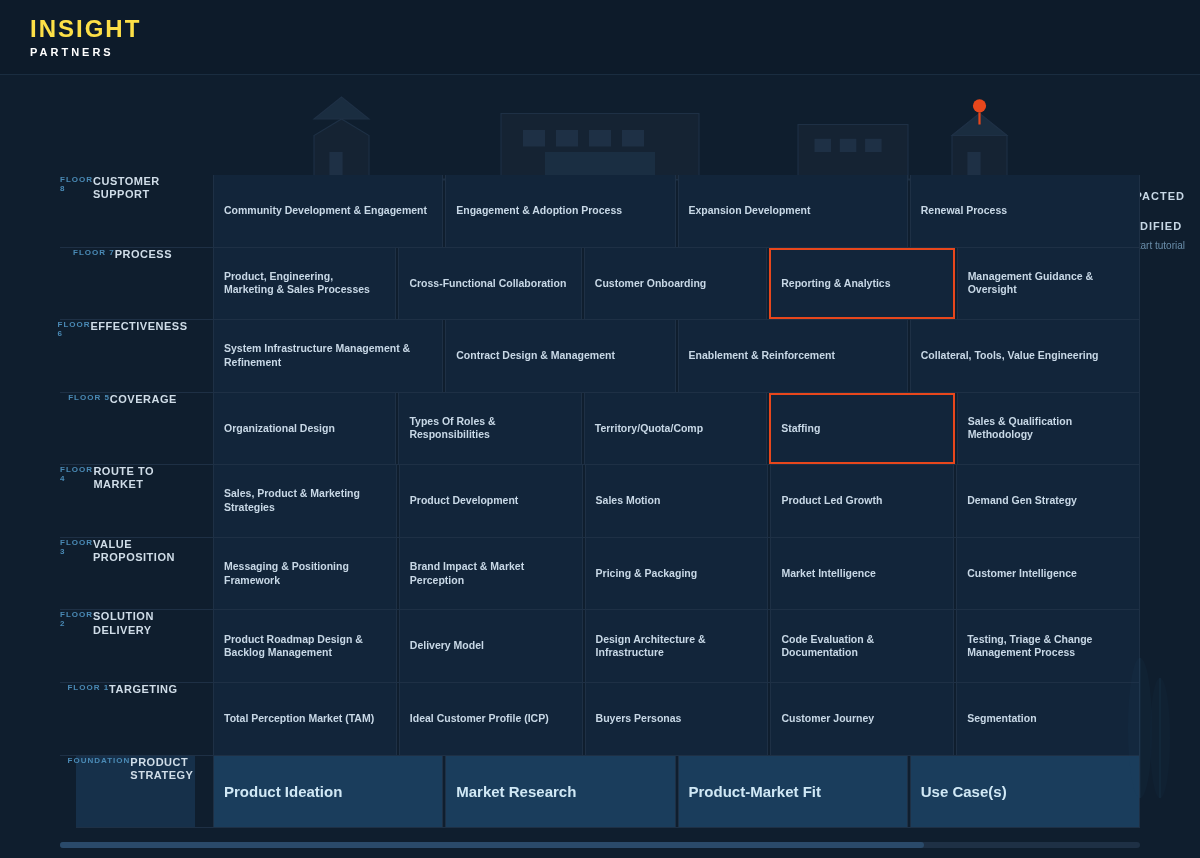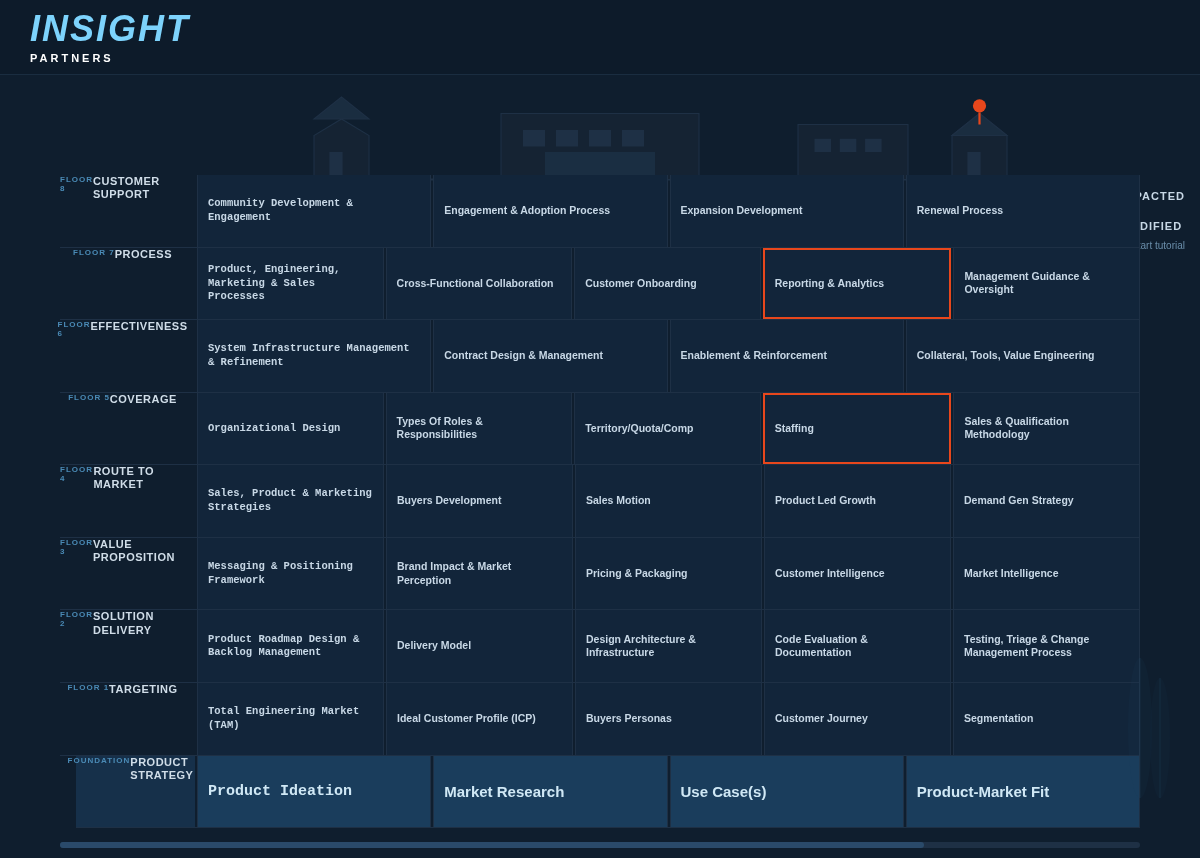--- a/index.html
+++ b/index.html
@@ -16,25 +16,24 @@
     
     .header {
       background-color: #0d1b2a;
       padding: 18px 30px;
       display: flex;
       align-items: center;
       height: 75px;
       border-bottom: 1px solid #1a2d40;
     }
     .logo-insight {
-      color: #7dd3fc;
-      font-size: 36px;
+      color: #fde047;
+      font-size: 24px;
       font-weight: 900;
       letter-spacing: 2px;
-      font-style: italic;
       line-height: 1;
     }
     .logo-partners {
       color: #fff;
       font-size: 11px;
       font-weight: 600;
       letter-spacing: 3px;
       margin-top: 5px;
     }
 
@@ -128,21 +127,21 @@
       display: flex;
       align-items: center;
       font-size: 10.5px;
       color: #c8d8e6;
       font-weight: 600;
       line-height: 1.3;
       background-color: #12253a;
       margin: 0 1px;
       position: relative;
     }
-    .grid-cell:first-child { margin-left: 2px; font-family: Liberation Mono, monospace; }
+    .grid-cell:first-child { margin-left: 18px; }
     .grid-cell:last-child { margin-right: 0; }
 
     .grid-cell.highlighted-orange {
       border: 2px solid #e8471c;
     }
     .grid-cell.foundation-cell {
       background-color: #1a3d5c;
       color: #d0e8f5;
       font-size: 15px;
     }
@@ -340,51 +339,51 @@
         </div>
         <div class="grid-row">
           <div class="grid-cell">Organizational Design</div>
           <div class="grid-cell">Types Of Roles &amp; Responsibilities</div>
           <div class="grid-cell">Territory/Quota/Comp</div>
           <div class="grid-cell highlighted-orange">Staffing</div>
           <div class="grid-cell">Sales &amp; Qualification Methodology</div>
         </div>
         <div class="grid-row">
           <div class="grid-cell">Sales, Product &amp; Marketing Strategies</div>
-          <div class="grid-cell">Buyers Development</div>
+          <div class="grid-cell">Product Development</div>
           <div class="grid-cell">Sales Motion</div>
           <div class="grid-cell">Product Led Growth</div>
           <div class="grid-cell">Demand Gen Strategy</div>
         </div>
         <div class="grid-row">
           <div class="grid-cell">Messaging &amp; Positioning Framework</div>
           <div class="grid-cell">Brand Impact &amp; Market Perception</div>
           <div class="grid-cell">Pricing &amp; Packaging</div>
+          <div class="grid-cell">Market Intelligence</div>
           <div class="grid-cell">Customer Intelligence</div>
-          <div class="grid-cell">Market Intelligence</div>
         </div>
         <div class="grid-row">
           <div class="grid-cell">Product Roadmap Design &amp; Backlog Management</div>
           <div class="grid-cell">Delivery Model</div>
           <div class="grid-cell">Design Architecture &amp; Infrastructure</div>
           <div class="grid-cell">Code Evaluation &amp; Documentation</div>
           <div class="grid-cell">Testing, Triage &amp; Change Management Process</div>
         </div>
         <div class="grid-row">
-          <div class="grid-cell">Total Engineering Market (TAM)</div>
+          <div class="grid-cell">Total Perception Market (TAM)</div>
           <div class="grid-cell">Ideal Customer Profile (ICP)</div>
           <div class="grid-cell">Buyers Personas</div>
           <div class="grid-cell">Customer Journey</div>
           <div class="grid-cell">Segmentation</div>
         </div>
         <div class="grid-row">
           <div class="grid-cell foundation-cell">Product Ideation</div>
           <div class="grid-cell foundation-cell">Market Research</div>
+          <div class="grid-cell foundation-cell">Product-Market Fit</div>
           <div class="grid-cell foundation-cell">Use Case(s)</div>
-          <div class="grid-cell foundation-cell">Product-Market Fit</div>
         </div>
       </div>
   </div>
 
   <div class="feathers">
     <svg viewBox="0 0 60 180" preserveAspectRatio="xMidYMid meet" style="width:100%;height:100%;">
       <ellipse cx="20" cy="90" rx="12" ry="70" fill="#1a3d5c" opacity="0.5"></ellipse>
       <ellipse cx="40" cy="100" rx="10" ry="60" fill="#1a3d5c" opacity="0.4"></ellipse>
       <line x1="20" y1="20" x2="20" y2="160" stroke="#2a5a7a" stroke-width="1"></line>
       <line x1="40" y1="40" x2="40" y2="160" stroke="#2a5a7a" stroke-width="1"></line>

